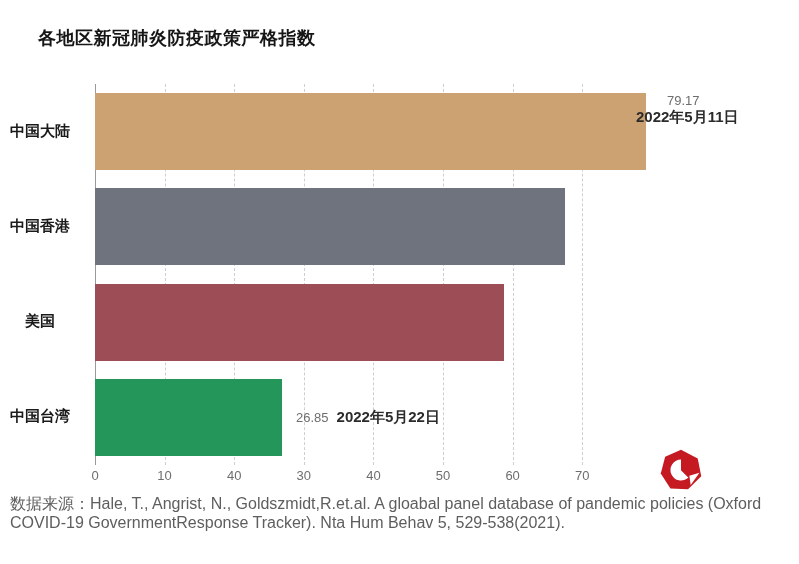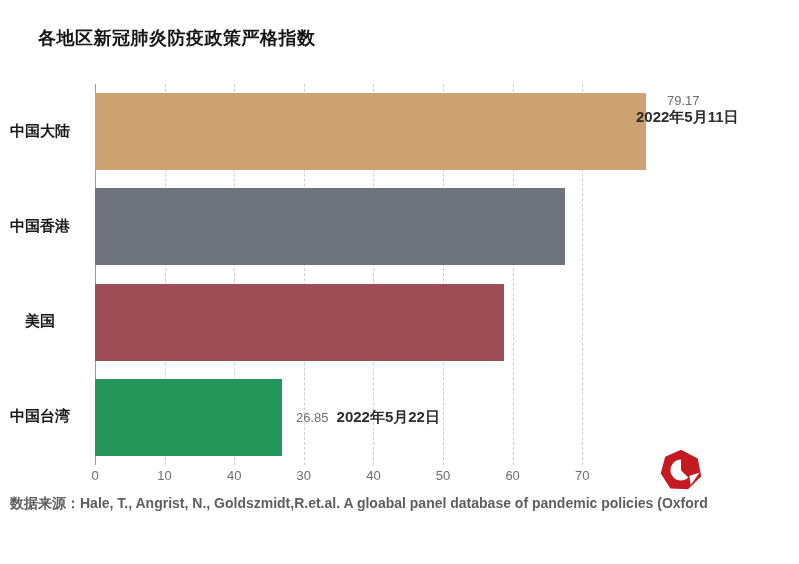--- a/index.html
+++ b/index.html
@@ -144,22 +144,22 @@
   }
   #logo-rule { width: 84px; height: 1px; background: #8d8d8d; margin: 3px 0 2px 0; }
   #logo-en { font-size: 8px; color: #6a6a6a; letter-spacing: 0.4px; line-height: 1; }
 
   
   #footer {
     position: absolute;
     left: 10px;
     top: 494px;
     width: 780px;
-    font-size: 14px;
-    font-weight: bold;
+    font-size: 16px;
+    font-weight: normal;
     color: #5e5e5e;
     line-height: 19px;
   }
   #footer div { white-space: nowrap; }
 </style>
 </head>
 <body>
 
 <div id="page">
 
@@ -223,15 +223,16 @@
       <polygon points="50,4 88,24 96,64 66,94 26,92 4,58 14,20" fill="#c51a21"></polygon>
       <path d="M50,26 a24,24 0 1,0 17,41 l-17,-17 z" fill="#ffffff"></path>
       <path d="M50,26 a24,24 0 0,1 17,41 l-17,-17 z" fill="#c51a21"></path>
       <path d="M66,67 L96,64 L66,94 z" fill="#ffffff" opacity="0.0"></path>
       <path d="M69,63 L92,56 L72,84 z" fill="#ffffff"></path>
     </svg>
   </div>
 
   <div id="footer">
     <div>数据来源：Hale, T., Angrist, N., Goldszmidt,R.et.al. A gloabal panel database of pandemic policies (Oxford</div>
+    <div>COVID-19 GovernmentResponse Tracker). Nta Hum Behav 5, 529-538(2021).</div>
   </div>
 
 </div>
 
 </body></html>

